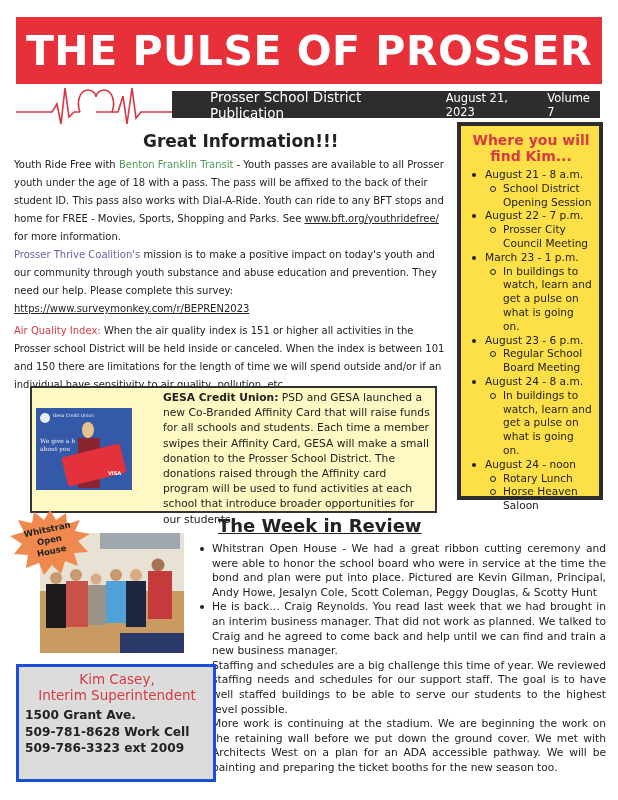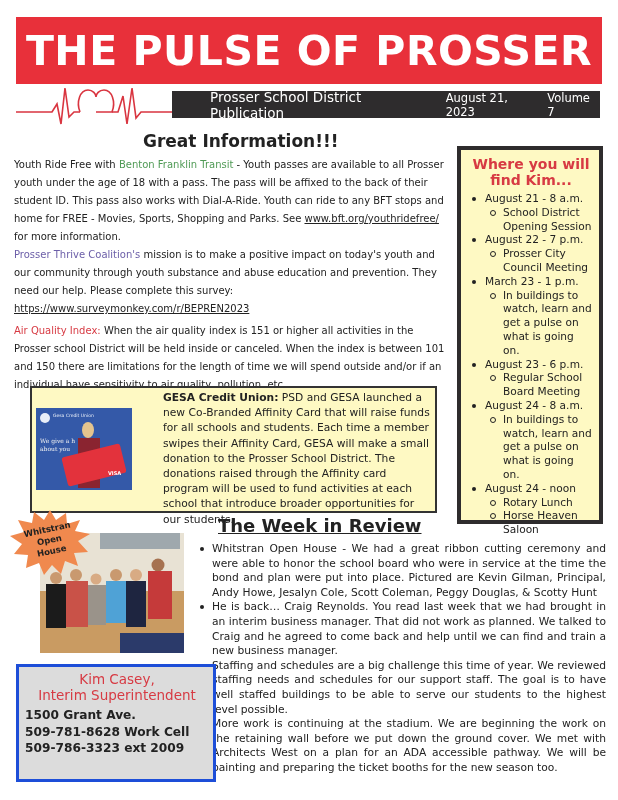--- a/index.html
+++ b/index.html
@@ -23,22 +23,22 @@
 
   .body-text { position: absolute; font-size: 10px; line-height: 18px; color: #222; }
   .p1 { left: 14px; top: 156px; width: 438px; }
   .p2 { left: 14px; top: 246px; width: 438px; }
   .p3 { left: 14px; top: 322px; width: 438px; }
   .green { color: #4f9a55; }
   .purple { color: #6b5ea8; }
   .red { color: #d73a43; }
   .link { text-decoration: underline; color: #222; }
 
-  .sidebar { position: absolute; left: 457px; top: 122px; width: 146px; height: 378px; background: #fef9c3;
-             border: 4px solid #2e2c2d; padding: 6px 6px 0 8px; margin-top: 24px; }
+  .sidebar { position: absolute; left: 457px; top: 122px; width: 146px; height: 378px; background: #fde047;
+             border: 4px solid #2e2c2d; padding: 6px 6px 0 8px; }
   .sidebar-title { color: #d73a43; font-weight: bold; font-size: 14px; text-align: center; line-height: 16px; margin-bottom: 4px; }
   .sidebar ul { list-style: none; }
   .sidebar li.date { font-size: 10.6px; line-height: 13.8px; position: relative; padding-left: 16px; color: #222; }
   .sidebar li.date::before { content: ""; position: absolute; left: 3px; top: 5px; width: 4px; height: 4px; border-radius: 50%; background: #222; }
   .sidebar li.sub { font-size: 10.6px; line-height: 13.8px; position: relative; padding-left: 34px; color: #222; }
   .sidebar li.sub::before { content: ""; position: absolute; left: 21px; top: 4px; width: 4px; height: 4px; border-radius: 50%; border: 1.2px solid #222; background: transparent; }
 
   .gesa-box { position: absolute; left: 30px; top: 386px; width: 407px; height: 127px; border: 2px solid #333; background: #fef9c3; }
   .gesa-photo { position: absolute; left: 4px; top: 20px; width: 96px; height: 82px; background: #2f57a8; overflow: hidden; }
   .gesa-text { position: absolute; left: 131px; top: 2px; width: 272px; font-size: 10.7px; line-height: 15.2px; }

